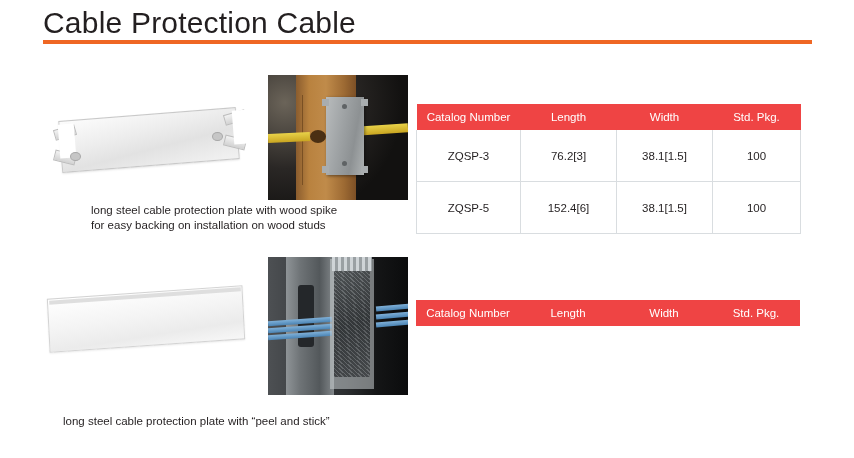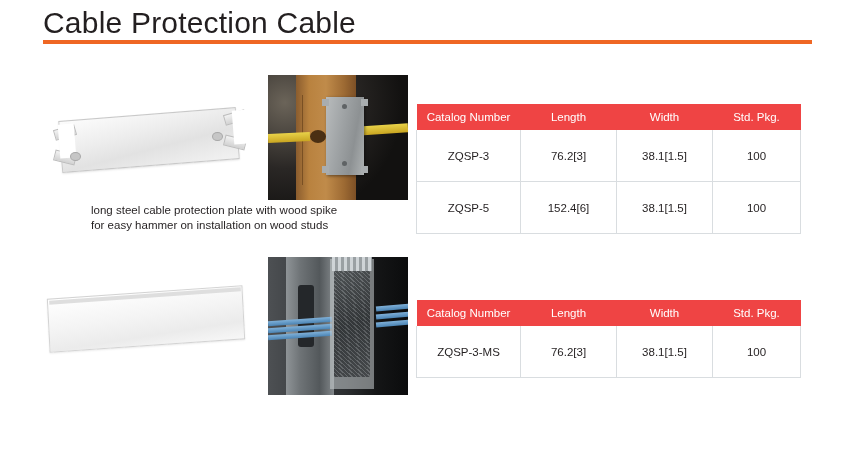--- a/index.html
+++ b/index.html
@@ -343,21 +343,21 @@
       <div class="nub bl"></div>
       <div class="nub br"></div>
       <div class="screw top"></div>
       <div class="screw bot"></div>
     </div>
   </div>
 </div>
 
 <div class="caption" id="caption-1">
   <div>long steel cable protection plate with wood spike</div>
-  <div>for easy hammer on installation on wood studs</div>
+  <div>for easy backing on installation on wood studs</div>
 </div>
 
 <table class="spec-table" id="table-1">
   <colgroup>
     <col class="c-cat">
       <col class="c-len">
       <col class="c-wid">
       <col class="c-pkg">
   </colgroup>
   <thead>
@@ -401,38 +401,33 @@
     <div class="cable r1"></div>
     <div class="cable r2"></div>
     <div class="cable r3"></div>
     <div class="plate-outline"></div>
     <div class="plate-face"></div>
     <div class="plate-top"></div>
   </div>
 </div>
 
 <div class="caption" id="caption-2">
+  <div>long steel cable protection plate with “peel and stick”</div>
 </div>
 
 <table class="spec-table" id="table-2">
   <colgroup>
     <col class="c-cat">
       <col class="c-len">
       <col class="c-wid">
       <col class="c-pkg">
   </colgroup>
   <thead>
     <tr>
       <th>Catalog Number</th>
       <th>Length</th>
       <th>Width</th>
       <th>Std. Pkg.</th>
     </tr>
   </thead>
   <tbody>
-    <tr>
-      <td>ZQSP-3-MS</td>
-      <td>76.2[3]</td>
-      <td>38.1[1.5]</td>
-      <td>100</td>
-    </tr>
   </tbody>
 </table>
 
 </body></html>

